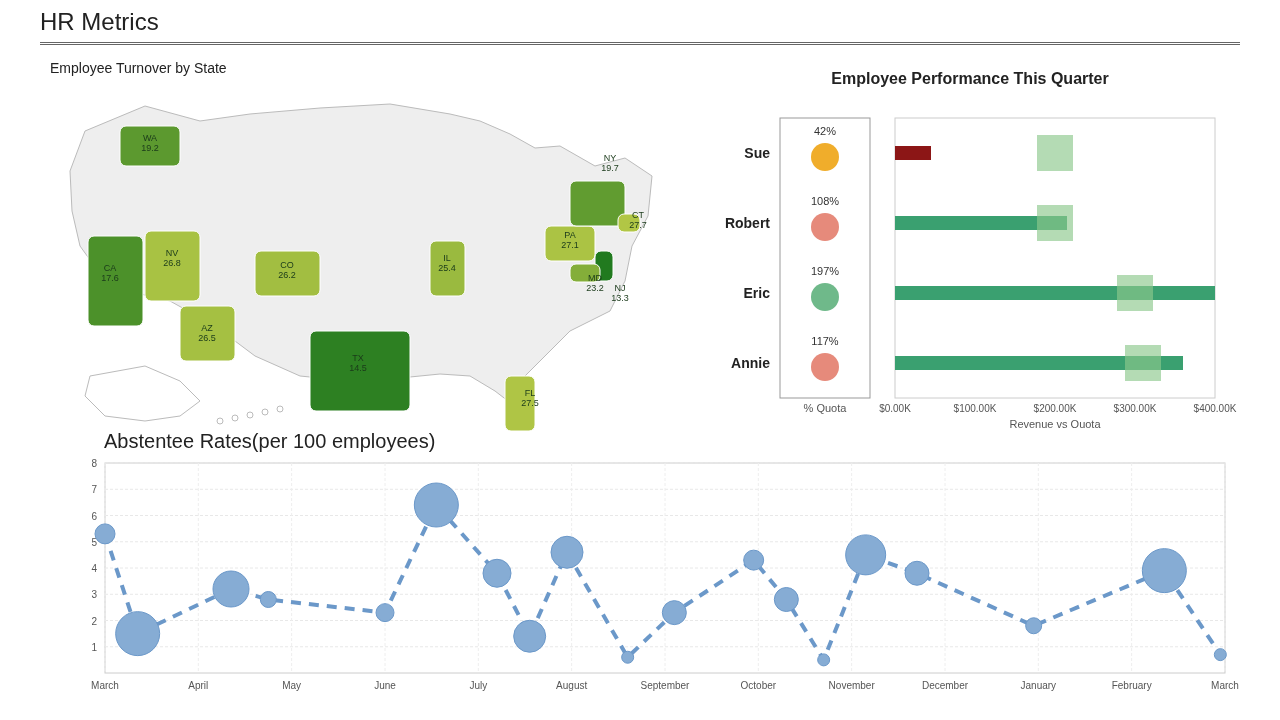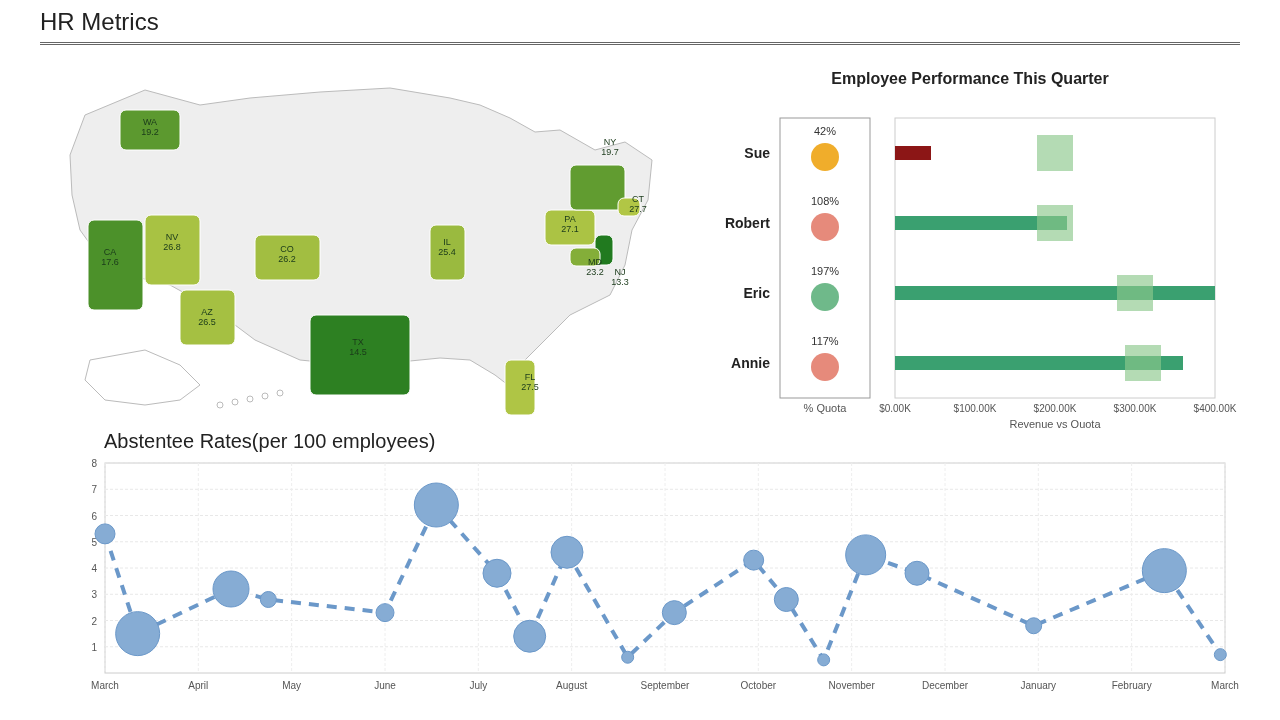--- a/index.html
+++ b/index.html
@@ -16,20 +16,21 @@
   .state-val{font-size:9px;fill:#1a3a1a;text-anchor:middle;}
 </style>
 </head>
 <body>
 <div id="page">
 
 <div class="title">HR Metrics</div>
 <hr class="hr">
 
 <div style="position:absolute;left:50px;top:60px;width:630px;">
+  <div class="section-title">Employee Turnover by State</div>
   <svg id="map-svg" width="620" height="360" viewBox="0 0 620 360">
         <path d="M35 55 L95 30 L150 45 L200 38 L270 32 L340 28 L400 38 L430 45 L460 58 L485 72 L510 70 L545 90 L575 82 L602 100 L598 140 L582 170 L575 205 L560 235 L540 245 L520 255 L500 275 L470 305 L458 325 L445 315 L420 300 L390 298 L350 302 L300 305 L250 300 L205 280 L165 250 L120 225 L78 215 L48 195 L30 170 L22 135 L20 95 Z" fill="#eee" stroke="#bbb" stroke-width="1"></path>
         <path d="M40 300 L95 290 L130 305 L150 325 L130 340 L95 345 L55 340 L35 320 Z" fill="none" stroke="#bbb"></path>
         <circle cx="170" cy="345" r="3" fill="none" stroke="#bbb"></circle>
         <circle cx="185" cy="342" r="3" fill="none" stroke="#bbb"></circle>
         <circle cx="200" cy="339" r="3" fill="none" stroke="#bbb"></circle>
         <circle cx="215" cy="336" r="3" fill="none" stroke="#bbb"></circle>
         <circle cx="230" cy="333" r="3" fill="none" stroke="#bbb"></circle>
         <rect x="70" y="50" width="60" height="40" rx="6" ry="6" fill="rgb(92,153,47)" stroke="#fff" stroke-width="1"></rect>
         <rect x="38" y="160" width="55" height="90" rx="6" ry="6" fill="rgb(76,145,42)" stroke="#fff" stroke-width="1"></rect>

